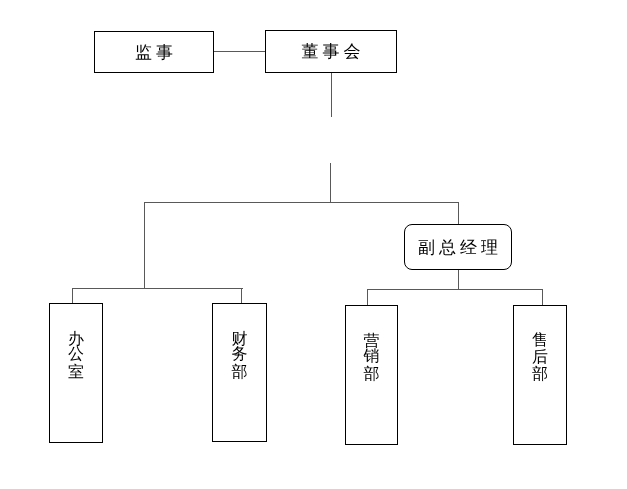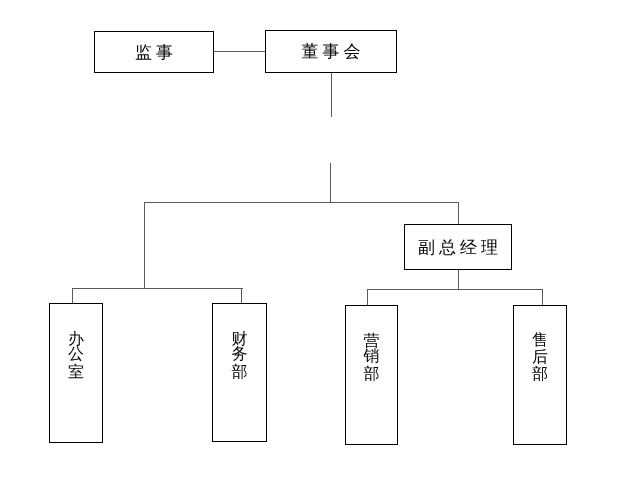--- a/index.html
+++ b/index.html
@@ -72,21 +72,21 @@
 
   <div class="node h-node" style="left:265px; top:30px; width:132px; height:43px;">
     <span class="label">董事会</span>
   </div>
 
   <div class="node h-node" style="left:94px; top:31px; width:120px; height:42px;">
     <span class="label">监事</span>
   </div>
 
 
-  <div class="node h-node" style="left:404px; top:224px; width:108px; height:46px;">
+  <div class="node h-node" style="left:404px; top:224px; width:108px; height:46px;border-radius:8px;">
     <span class="label">副总经理</span>
   </div>
 
   <div class="node v-node" style="left:49px; top:303px; width:54px; height:140px;">
     <span class="label">办公室</span>
   </div>
 
   <div class="node v-node" style="left:212px; top:303px; width:55px; height:139px;">
     <span class="label">财务部</span>
   </div>

